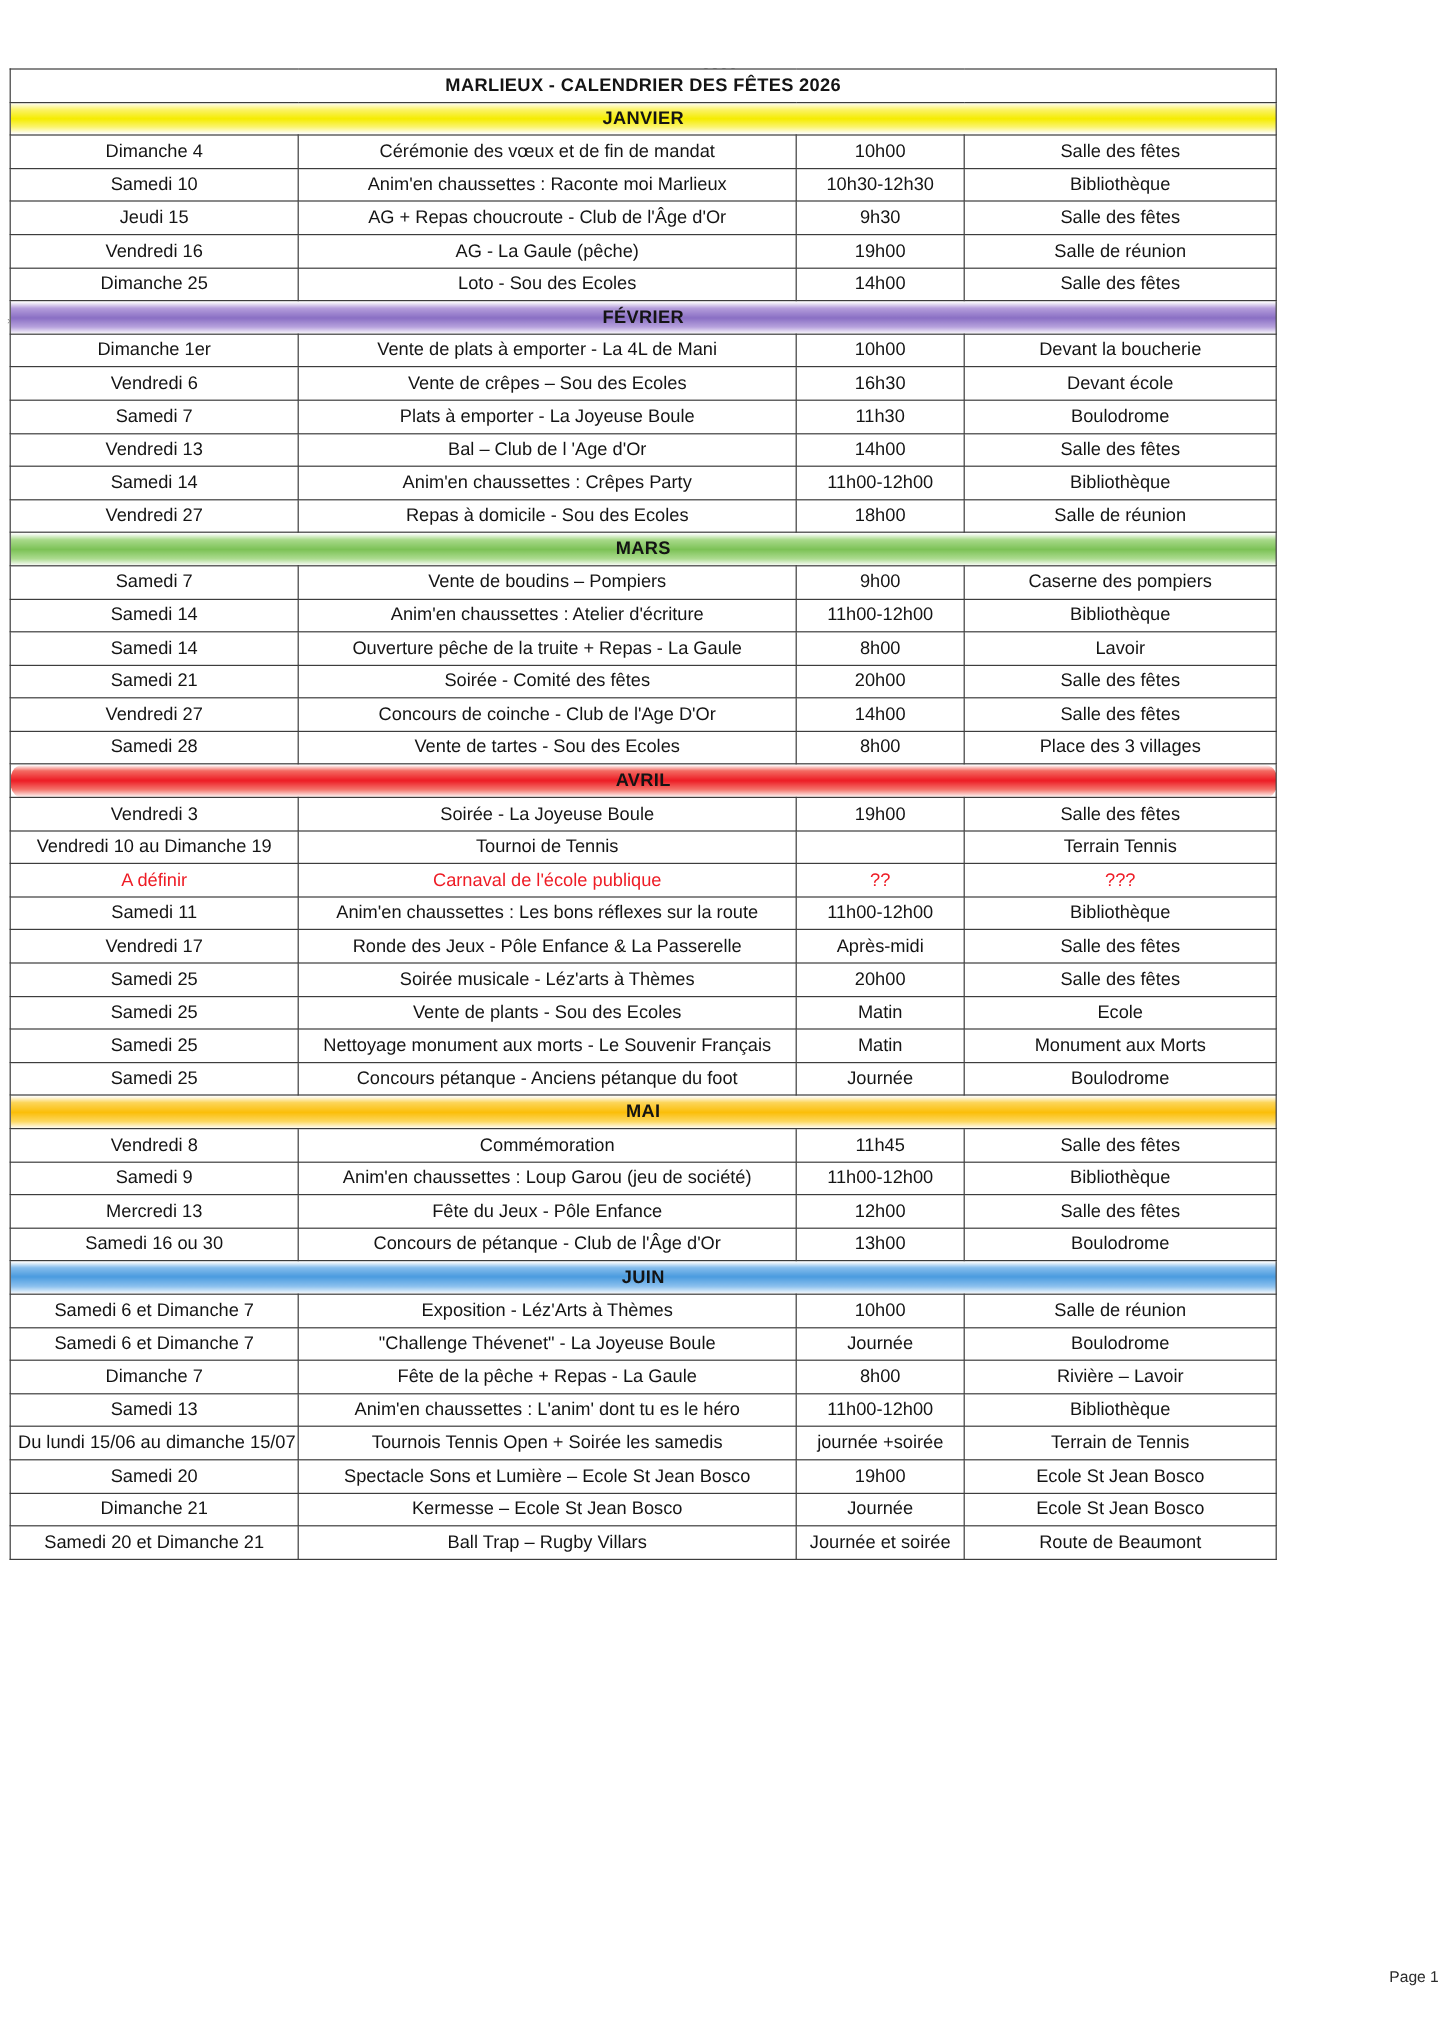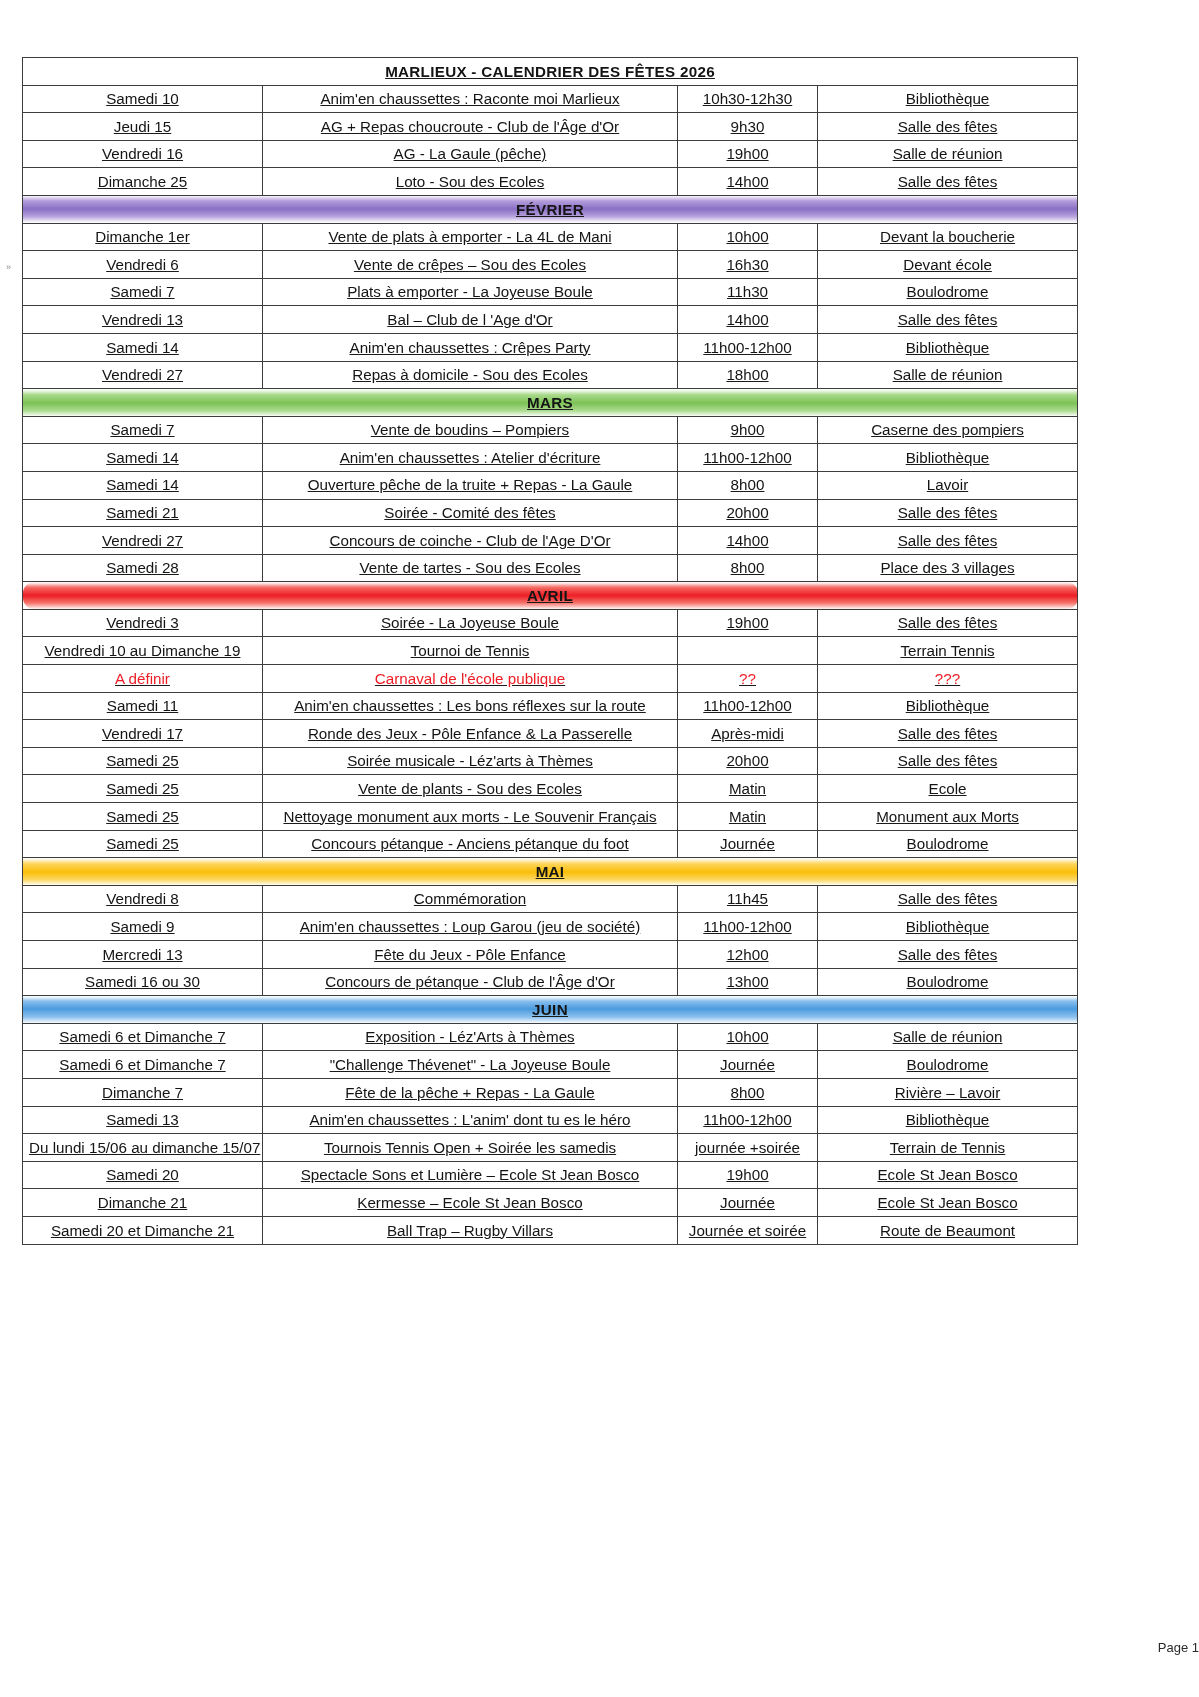--- a/index.html
+++ b/index.html
@@ -52,23 +52,22 @@
     width: 7px;
     height: 7px;
     color: #8a8a8a;
     font-size: 9px;
     line-height: 7px;
   }
 
   .table-wrap {
     position: absolute;
     top: 57px;
-    left: 22px;
+    left: 8px;
     width: 1055px;
-    text-decoration: underline;
   }
 
   table.cal {
     border-collapse: collapse;
     width: 1055px;
     table-layout: fixed;
     background: #ffffff;
   }
 
   table.cal td {
@@ -147,20 +146,29 @@
         <col class="c-date">
         <col class="c-event">
         <col class="c-time">
         <col class="c-place">
       </colgroup>
       <tbody id="cal-body">
           <tr>
             <td class="title-cell" colspan="4">MARLIEUX - CALENDRIER DES FÊTES 2026</td>
           </tr>
           <tr>
+            <td class="month-cell m-janvier" colspan="4">JANVIER</td>
+          </tr>
+          <tr>
+            <td>Dimanche 4</td>
+            <td>Cérémonie des vœux et de fin de mandat</td>
+            <td>10h00</td>
+            <td>Salle des fêtes</td>
+          </tr>
+          <tr>
             <td>Samedi 10</td>
             <td>Anim'en chaussettes : Raconte moi Marlieux</td>
             <td>10h30-12h30</td>
             <td>Bibliothèque</td>
           </tr>
           <tr>
             <td>Jeudi 15</td>
             <td>AG + Repas choucroute - Club de l'Âge d'Or</td>
             <td>9h30</td>
             <td>Salle des fêtes</td>

